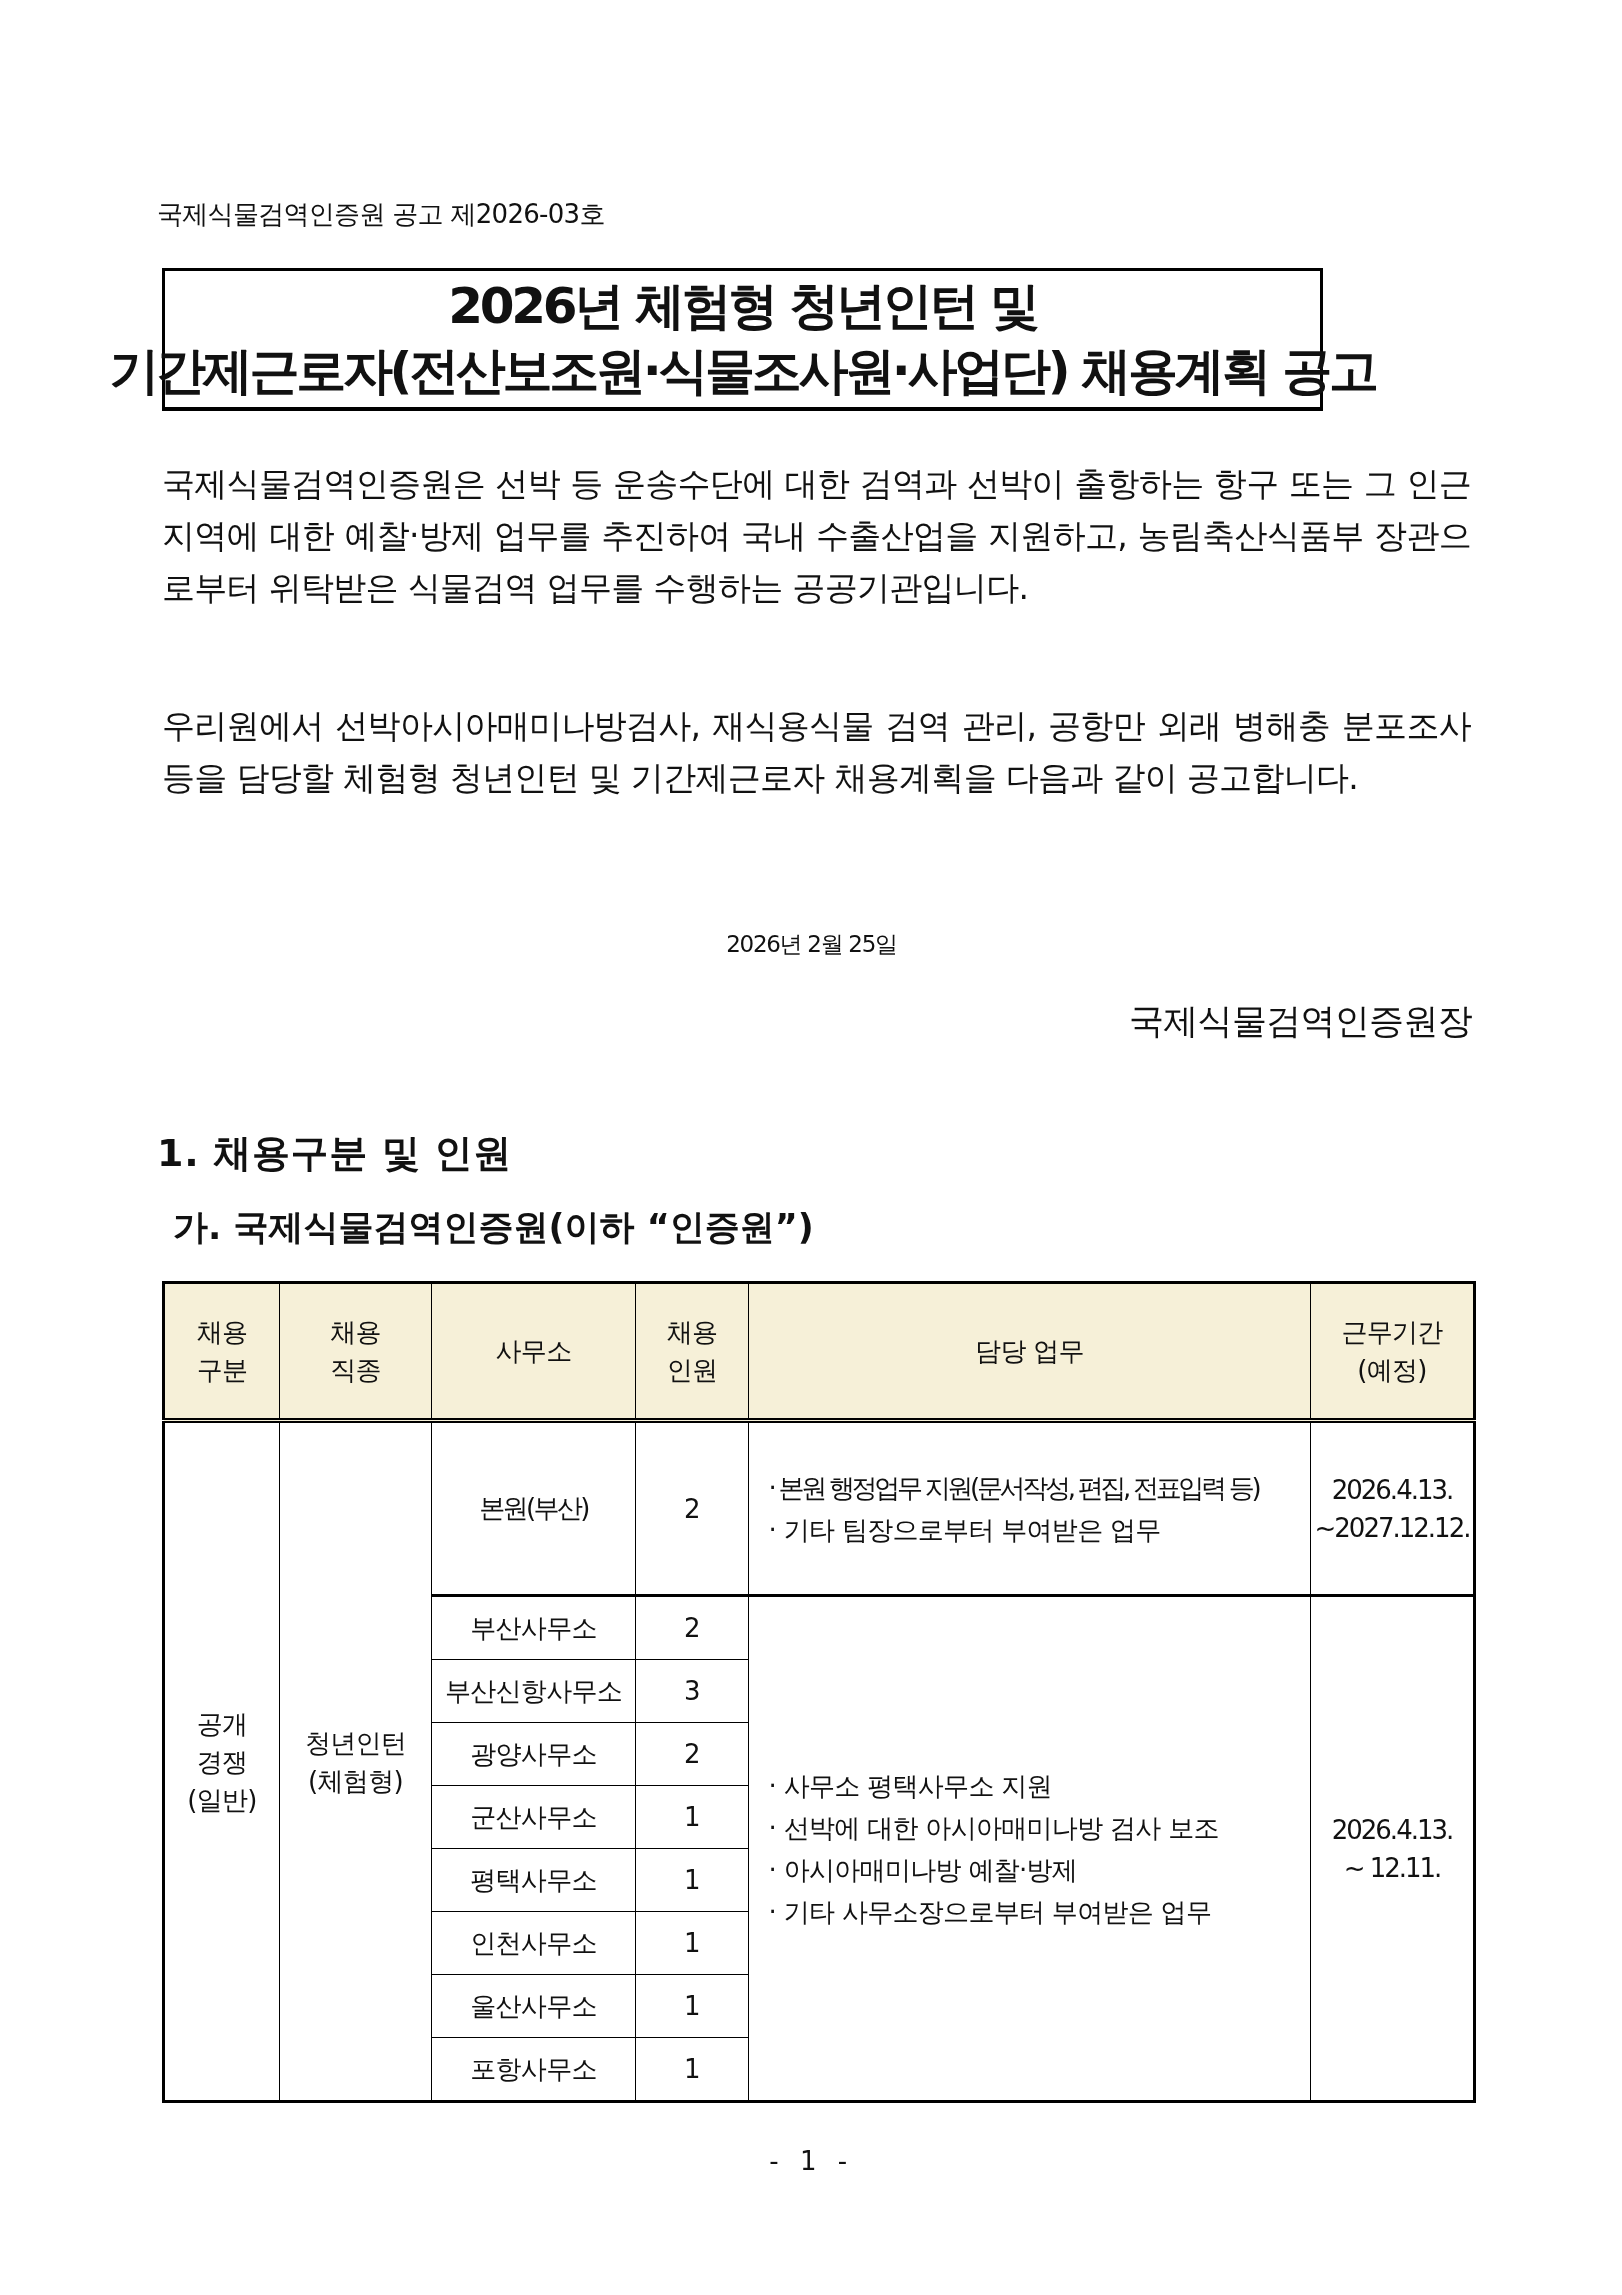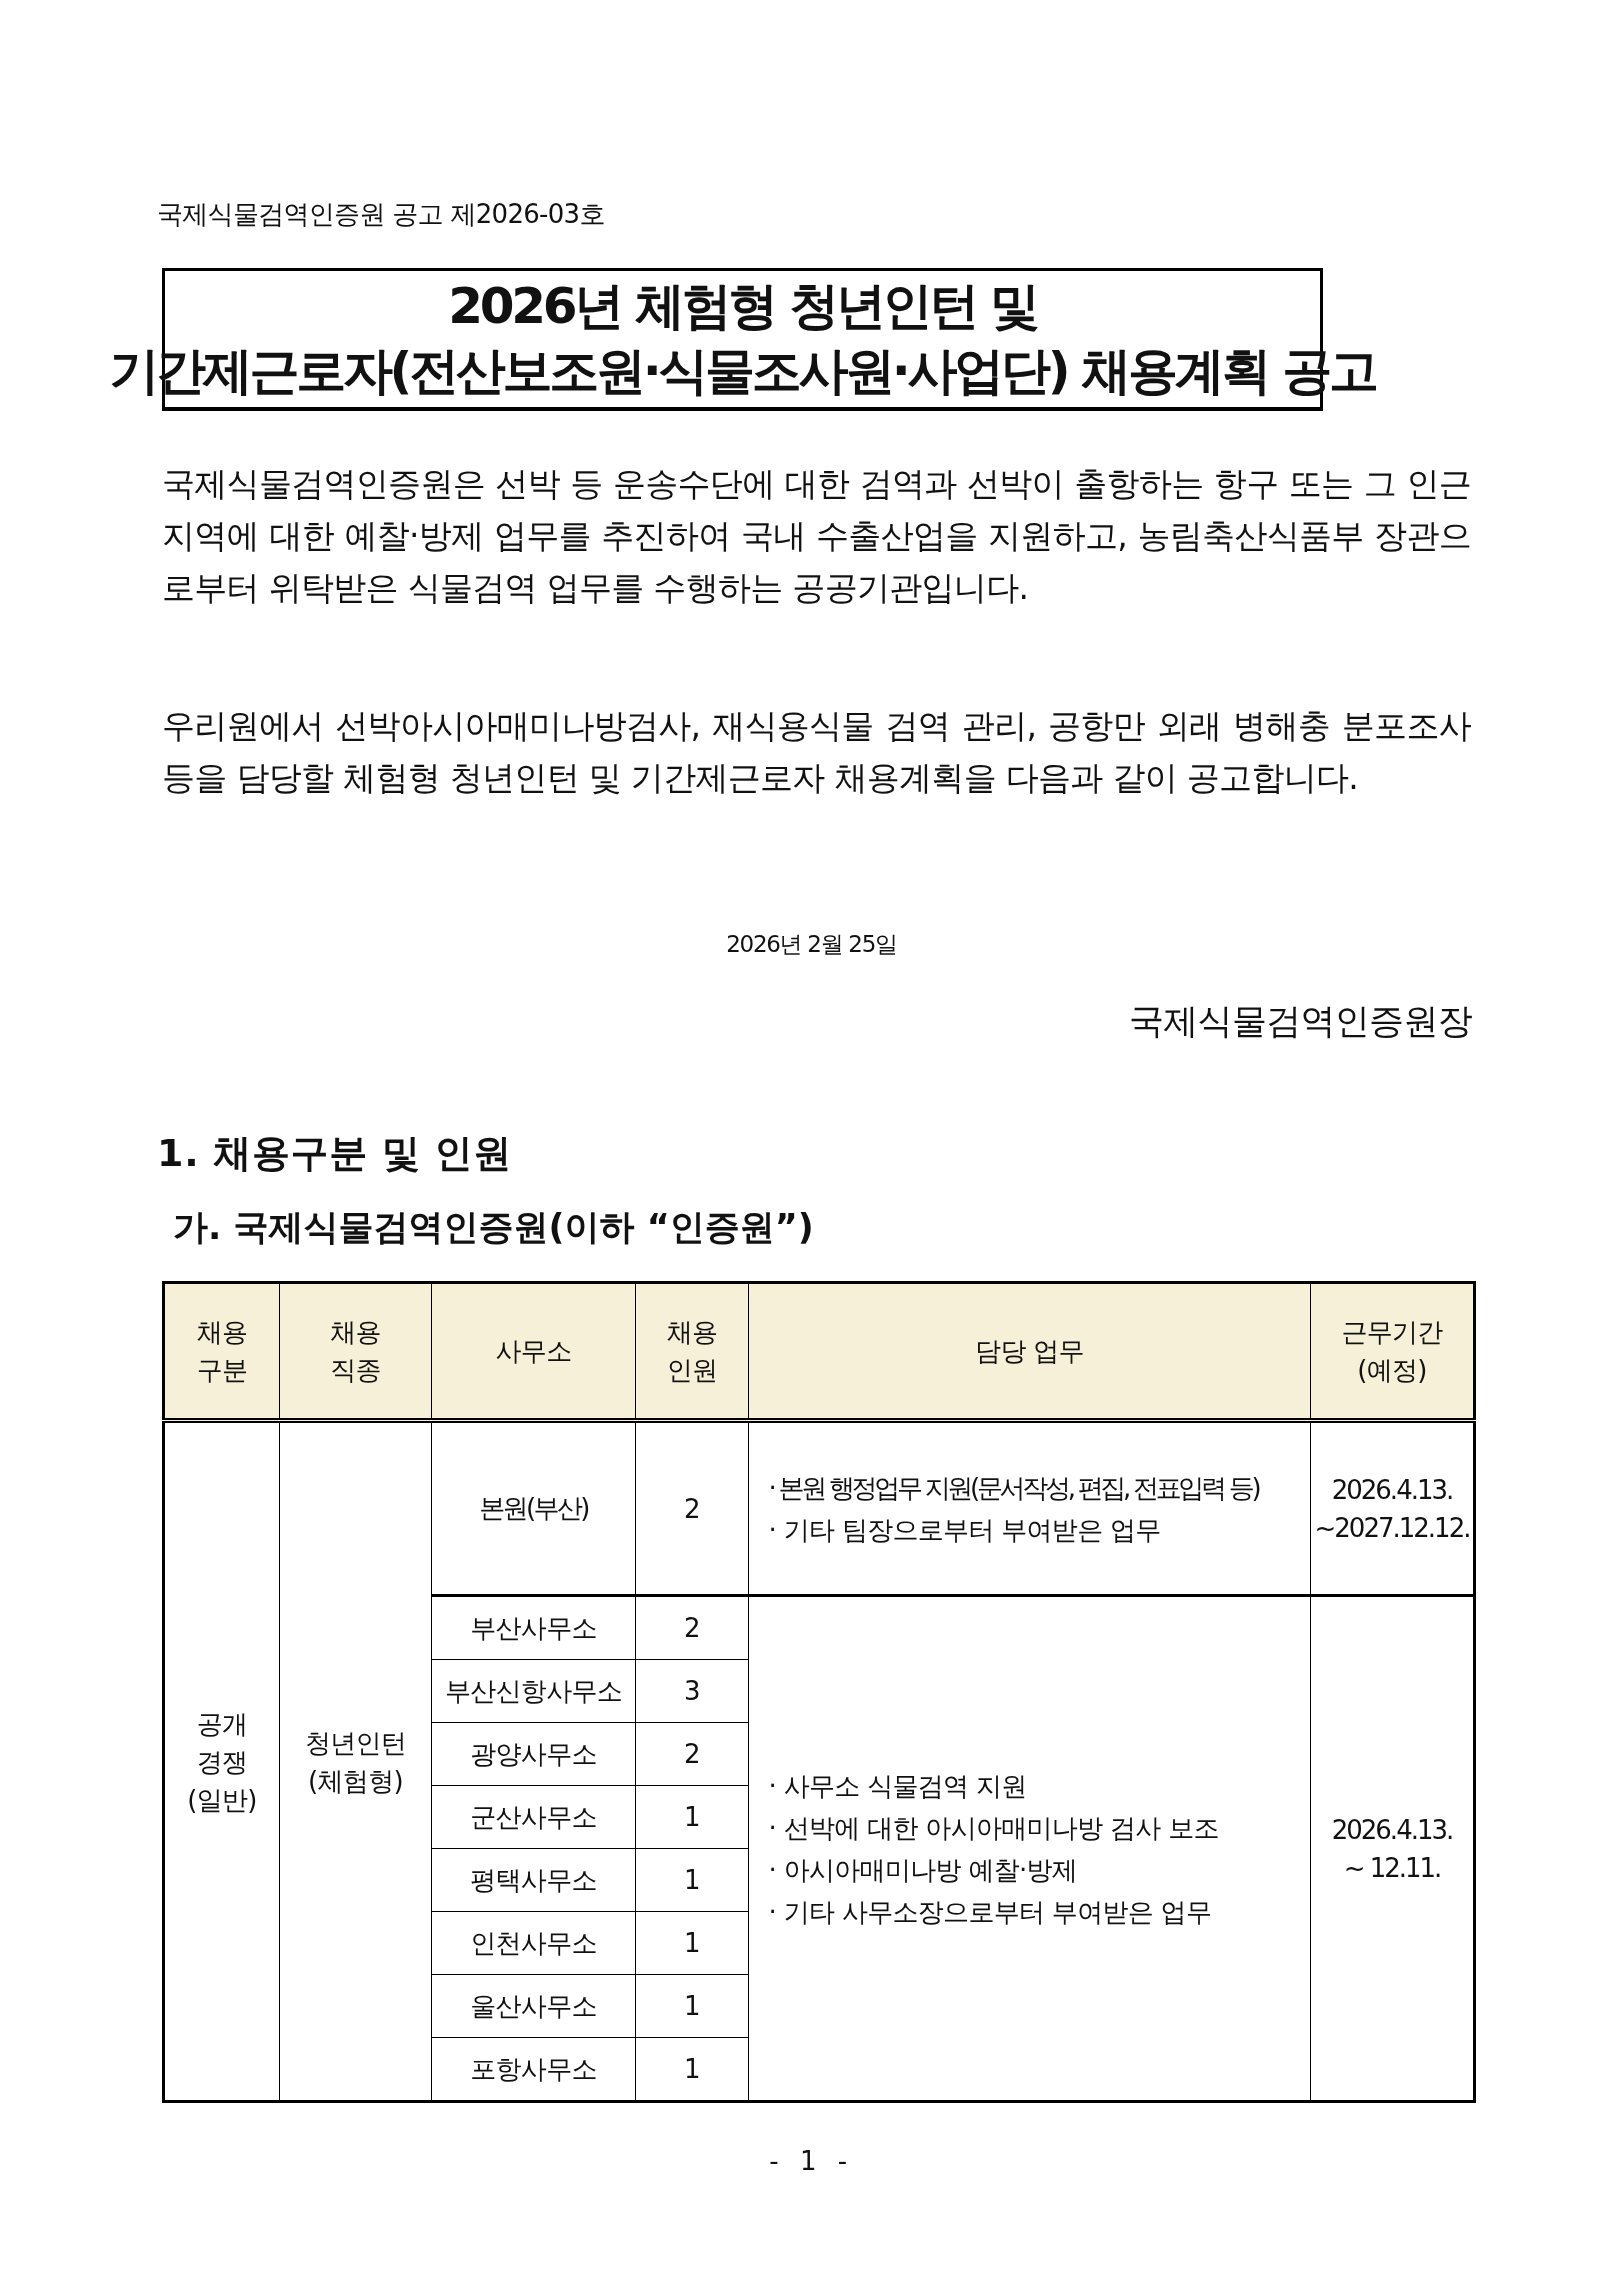--- a/index.html
+++ b/index.html
@@ -107,21 +107,21 @@
       </td>
       <td class="period">
         <div>2026.4.13.</div>
         <div>~2027.12.12.</div>
       </td>
     </tr>
     <tr class="row-office">
       <td class="off">부산사무소</td>
       <td class="cnt">2</td>
       <td rowspan="8" class="tasks">
-        <div>· 사무소 식물검역 지원</div>
+        <div>· 사무소 평택사무소 지원</div>
         <div>· 선박에 대한 아시아매미나방 검사 보조</div>
         <div>· 아시아매미나방 예찰·방제</div>
         <div>· 기타 사무소장으로부터 부여받은 업무</div>
       </td>
       <td rowspan="8" class="period">
         <div>2026.4.13.</div>
         <div>~ 12.11.</div>
       </td>
     </tr>
     <tr class="row-office">

